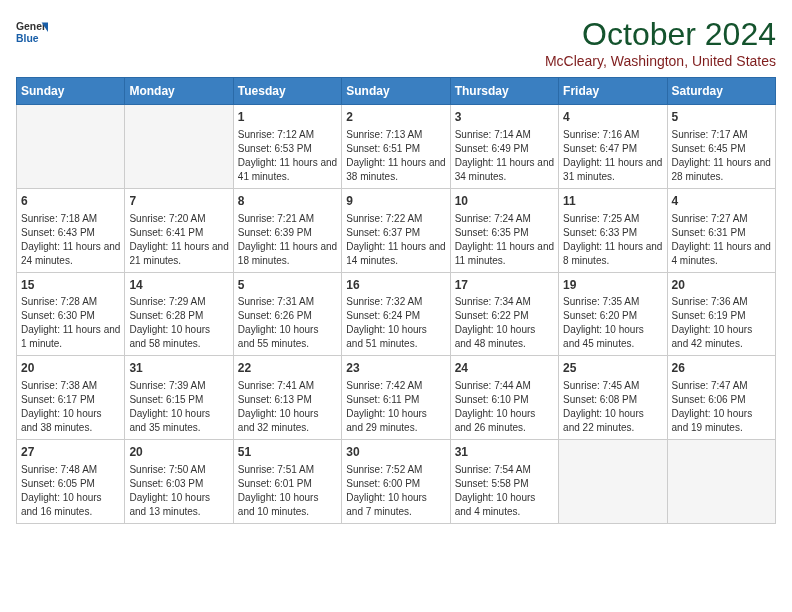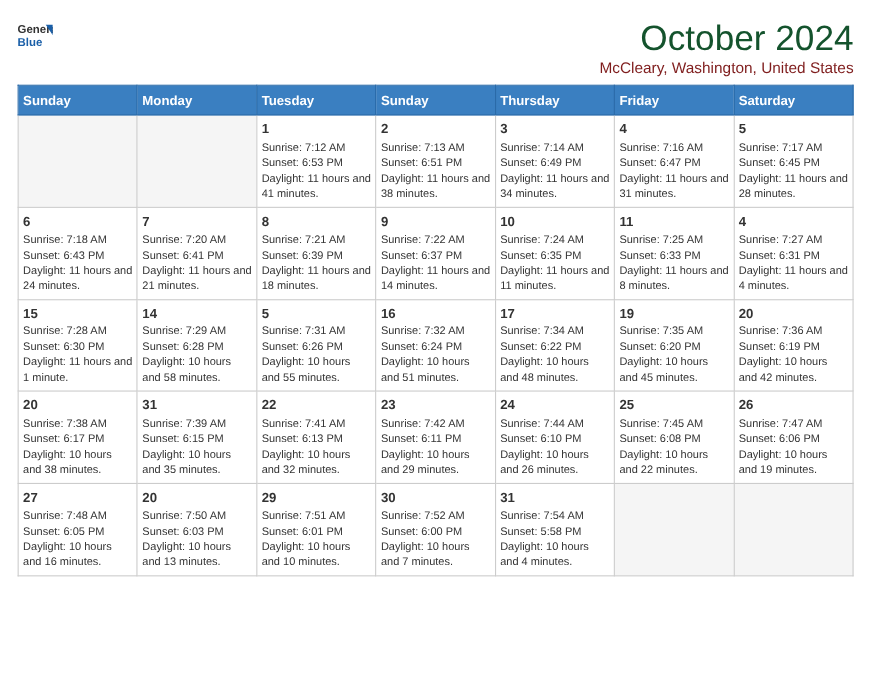--- a/index.html
+++ b/index.html
@@ -224,21 +224,21 @@
       <tr>
         <td>
           <span class="day-number">27</span>
           <div class="day-info">Sunrise: 7:48 AM<br>Sunset: 6:05 PM<br>Daylight: 10 hours and 16 minutes.</div>
         </td>
         <td>
           <span class="day-number">20</span>
           <div class="day-info">Sunrise: 7:50 AM<br>Sunset: 6:03 PM<br>Daylight: 10 hours and 13 minutes.</div>
         </td>
         <td>
-          <span class="day-number">29</span>
+          <span class="day-number">51</span>
           <div class="day-info">Sunrise: 7:51 AM<br>Sunset: 6:01 PM<br>Daylight: 10 hours and 10 minutes.</div>
         </td>
         <td>
           <span class="day-number">30</span>
           <div class="day-info">Sunrise: 7:52 AM<br>Sunset: 6:00 PM<br>Daylight: 10 hours and 7 minutes.</div>
         </td>
         <td>
           <span class="day-number">31</span>
           <div class="day-info">Sunrise: 7:54 AM<br>Sunset: 5:58 PM<br>Daylight: 10 hours and 4 minutes.</div>
         </td>

